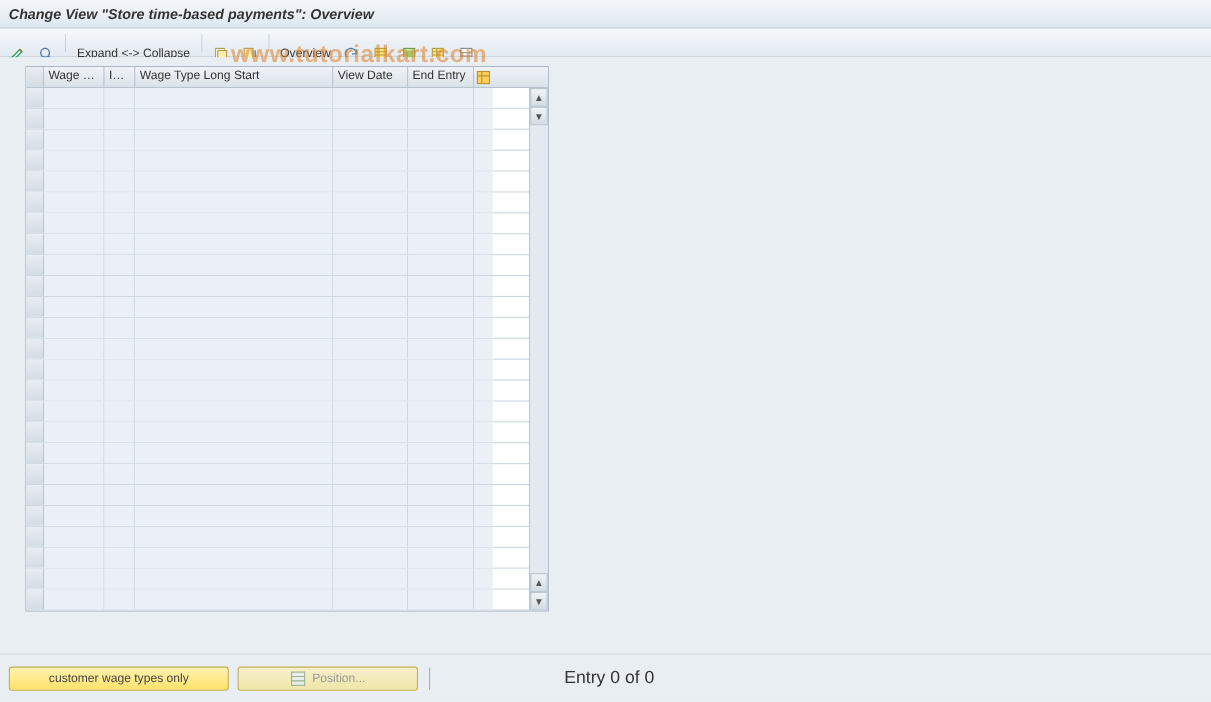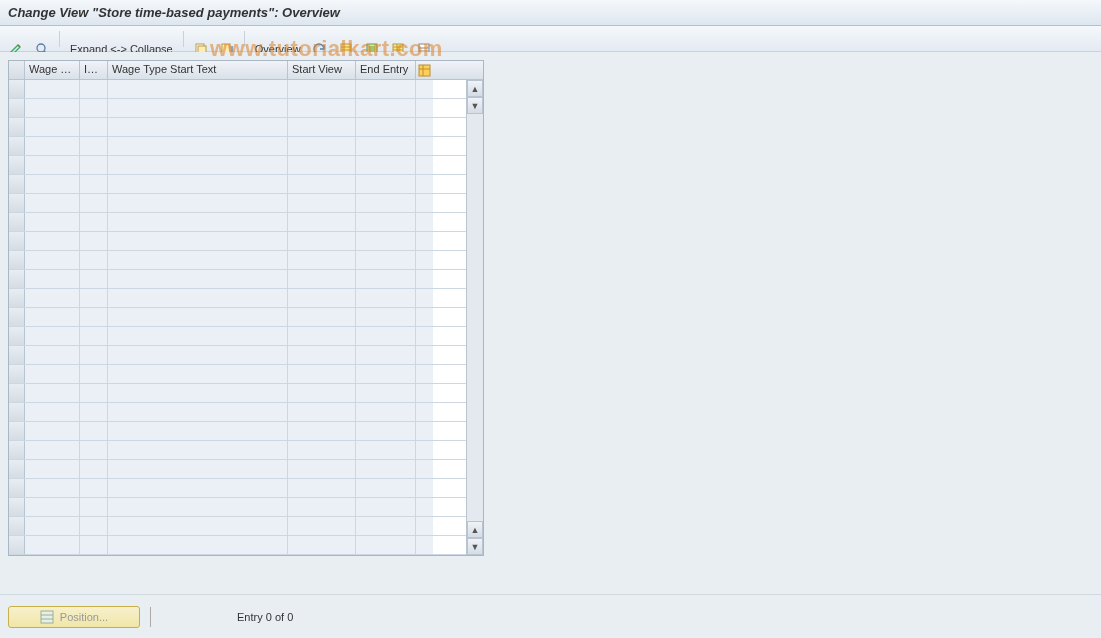--- a/index.html
+++ b/index.html
@@ -56,20 +56,21 @@
     padding: 8px;
     background: #e9eef3;
     height: calc(638px - 26px - 26px - 44px);
     position: relative;
   }
   .grid-wrap {
     width: 476px;
     border: 1px solid #a9b6c4;
     background: #fff;
     position: relative;
+    margin-left: 15px;
   }
   .grid-header-row {
     display: flex;
     background: linear-gradient(to bottom, #f0f3f7 0%, #d9e1e9 100%);
     border-bottom: 1px solid #b8c4d0;
     height: 19px;
   }
   .gh-cell {
     border-right: 1px solid #b8c4d0;
     padding: 2px 4px;
@@ -152,23 +153,23 @@
     font-size: 11px;
     color:#444;
     cursor:pointer;
     display:inline-flex;align-items:center;justify-content:center;
   }
   .yellow-btn.disabled {
     background: linear-gradient(to bottom, #f7f0cc 0%, #f0e6a8 100%);
     color:#999;
   }
   .status-text {
-    font-size:11px;
+    font-size:16px;
     color:#333;
-    margin-left: 76px;
+    margin-left: 112px;
   }
   svg { display:block; }
   .footer-sep {
     width:1px;height:20px;background:#aaa;margin:0 2px;
   }
   .watermark {
     position:absolute;
     left:210px; top:36px;
     font-size:22px;
     font-weight:bold;
@@ -251,22 +252,22 @@
       </svg>
   </span>
 </div>
 
 <div class="content">
   <div class="grid-wrap">
     <div class="grid-header-row">
       <div class="gr-rowsel gh-cell" style="width:16px;padding:0;"></div>
       <div class="gh-cell col-wage">Wage Ty...</div>
       <div class="gh-cell col-inf">Inf...</div>
-      <div class="gh-cell col-long">Wage Type Start Text</div>
-      <div class="gh-cell col-start">Start View</div>
+      <div class="gh-cell col-long">Wage Type Long Start</div>
+      <div class="gh-cell col-start">View Date</div>
       <div class="gh-cell col-end">End Entry</div>
       <div class="gh-settings">
         <svg width="13" height="13">
             <rect x="1" y="1" width="11" height="11" fill="#ffcf5a" stroke="#b89030"></rect>
             <line x1="1" y1="5" x2="12" y2="5" stroke="#b89030"></line>
             <line x1="5" y1="1" x2="5" y2="12" stroke="#b89030"></line>
           </svg>
       </div>
     </div>
     <div class="grid-body" id="grid-body">
@@ -500,21 +501,22 @@
       <div class="vs-btn">▲</div>
       <div class="vs-btn">▼</div>
       <div class="vs-track"></div>
       <div class="vs-btn">▲</div>
       <div class="vs-btn">▼</div>
     </div>
   </div>
 </div>
 
 <div class="footer">
-  <button class="yellow-btn disabled" style="width:132px;display:flex;gap:6px;">
+  <button class="yellow-btn" style="width:200px;">customer wage types only</button>
+  <button class="yellow-btn disabled" style="width:164px;display:flex;gap:6px;">
     <svg width="14" height="14">
         <rect x="1" y="1" width="12" height="12" fill="#e8efe8" stroke="#9ab090"></rect>
         <line x1="1" y1="5" x2="13" y2="5" stroke="#9ab090"></line>
         <line x1="1" y1="9" x2="13" y2="9" stroke="#9ab090"></line>
       </svg>
     <span>Position...</span>
   </button>
   <span class="footer-sep"></span>
   <span class="status-text">Entry 0 of 0</span>
 </div>

